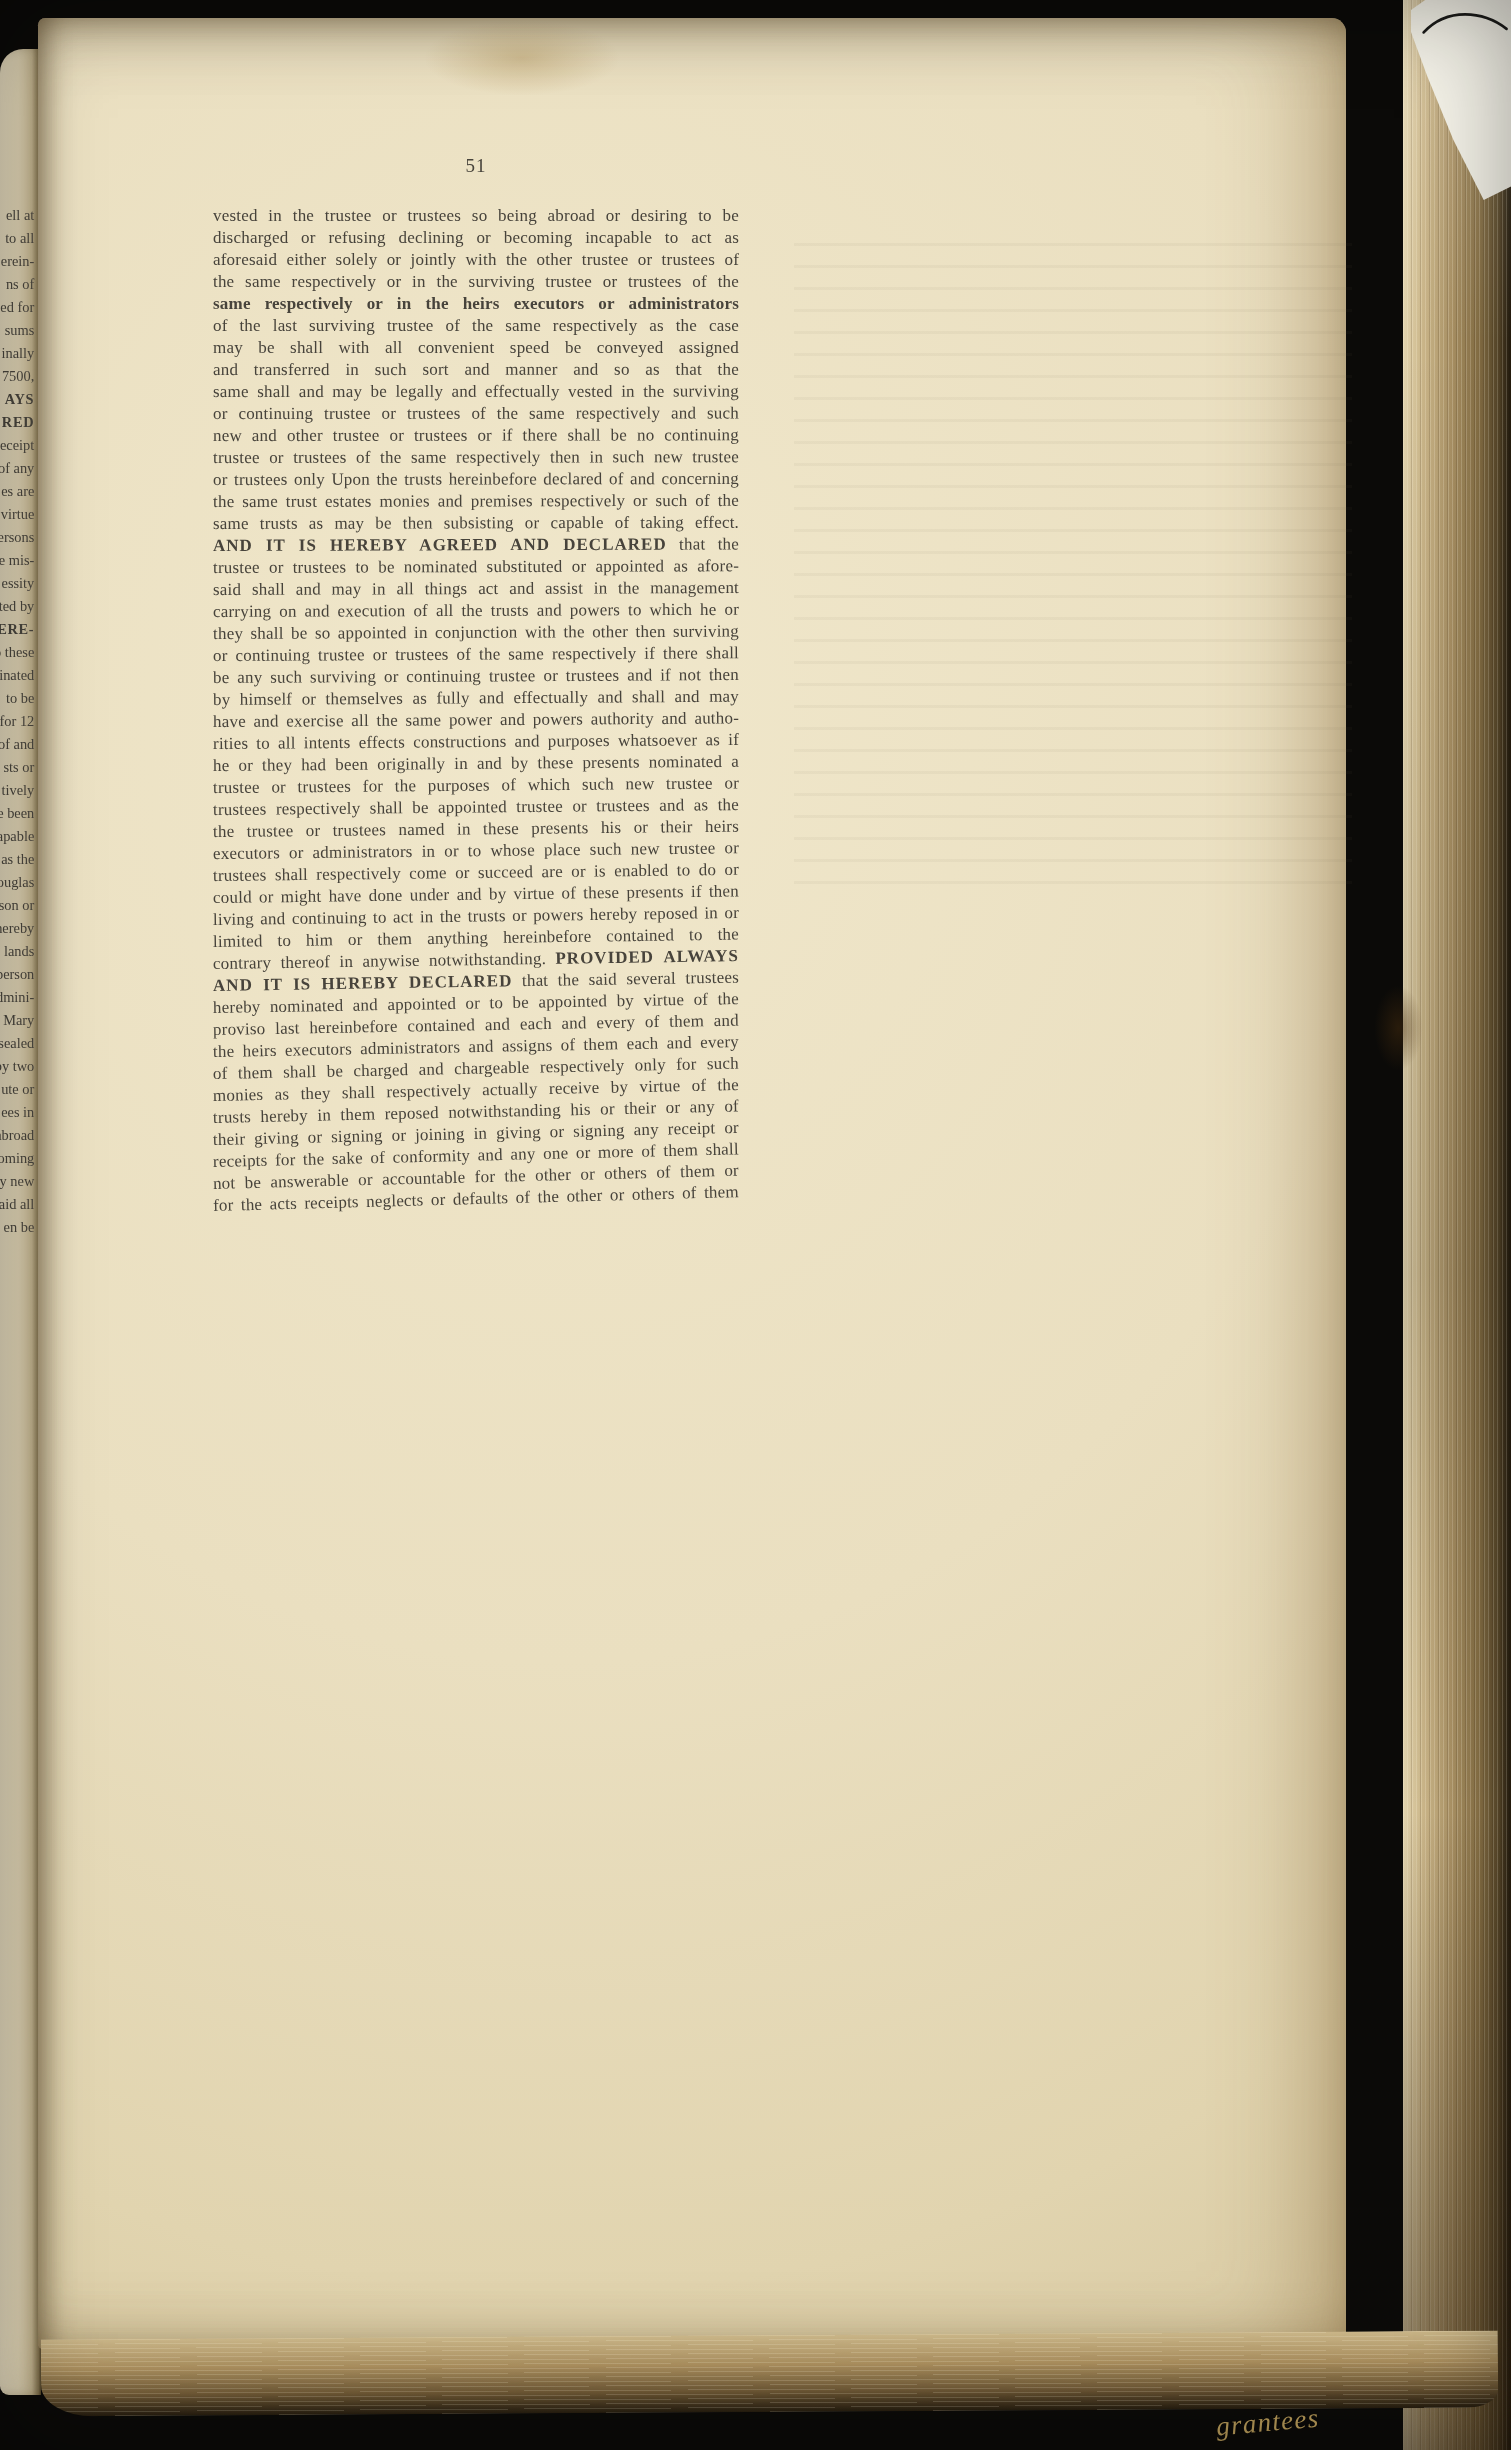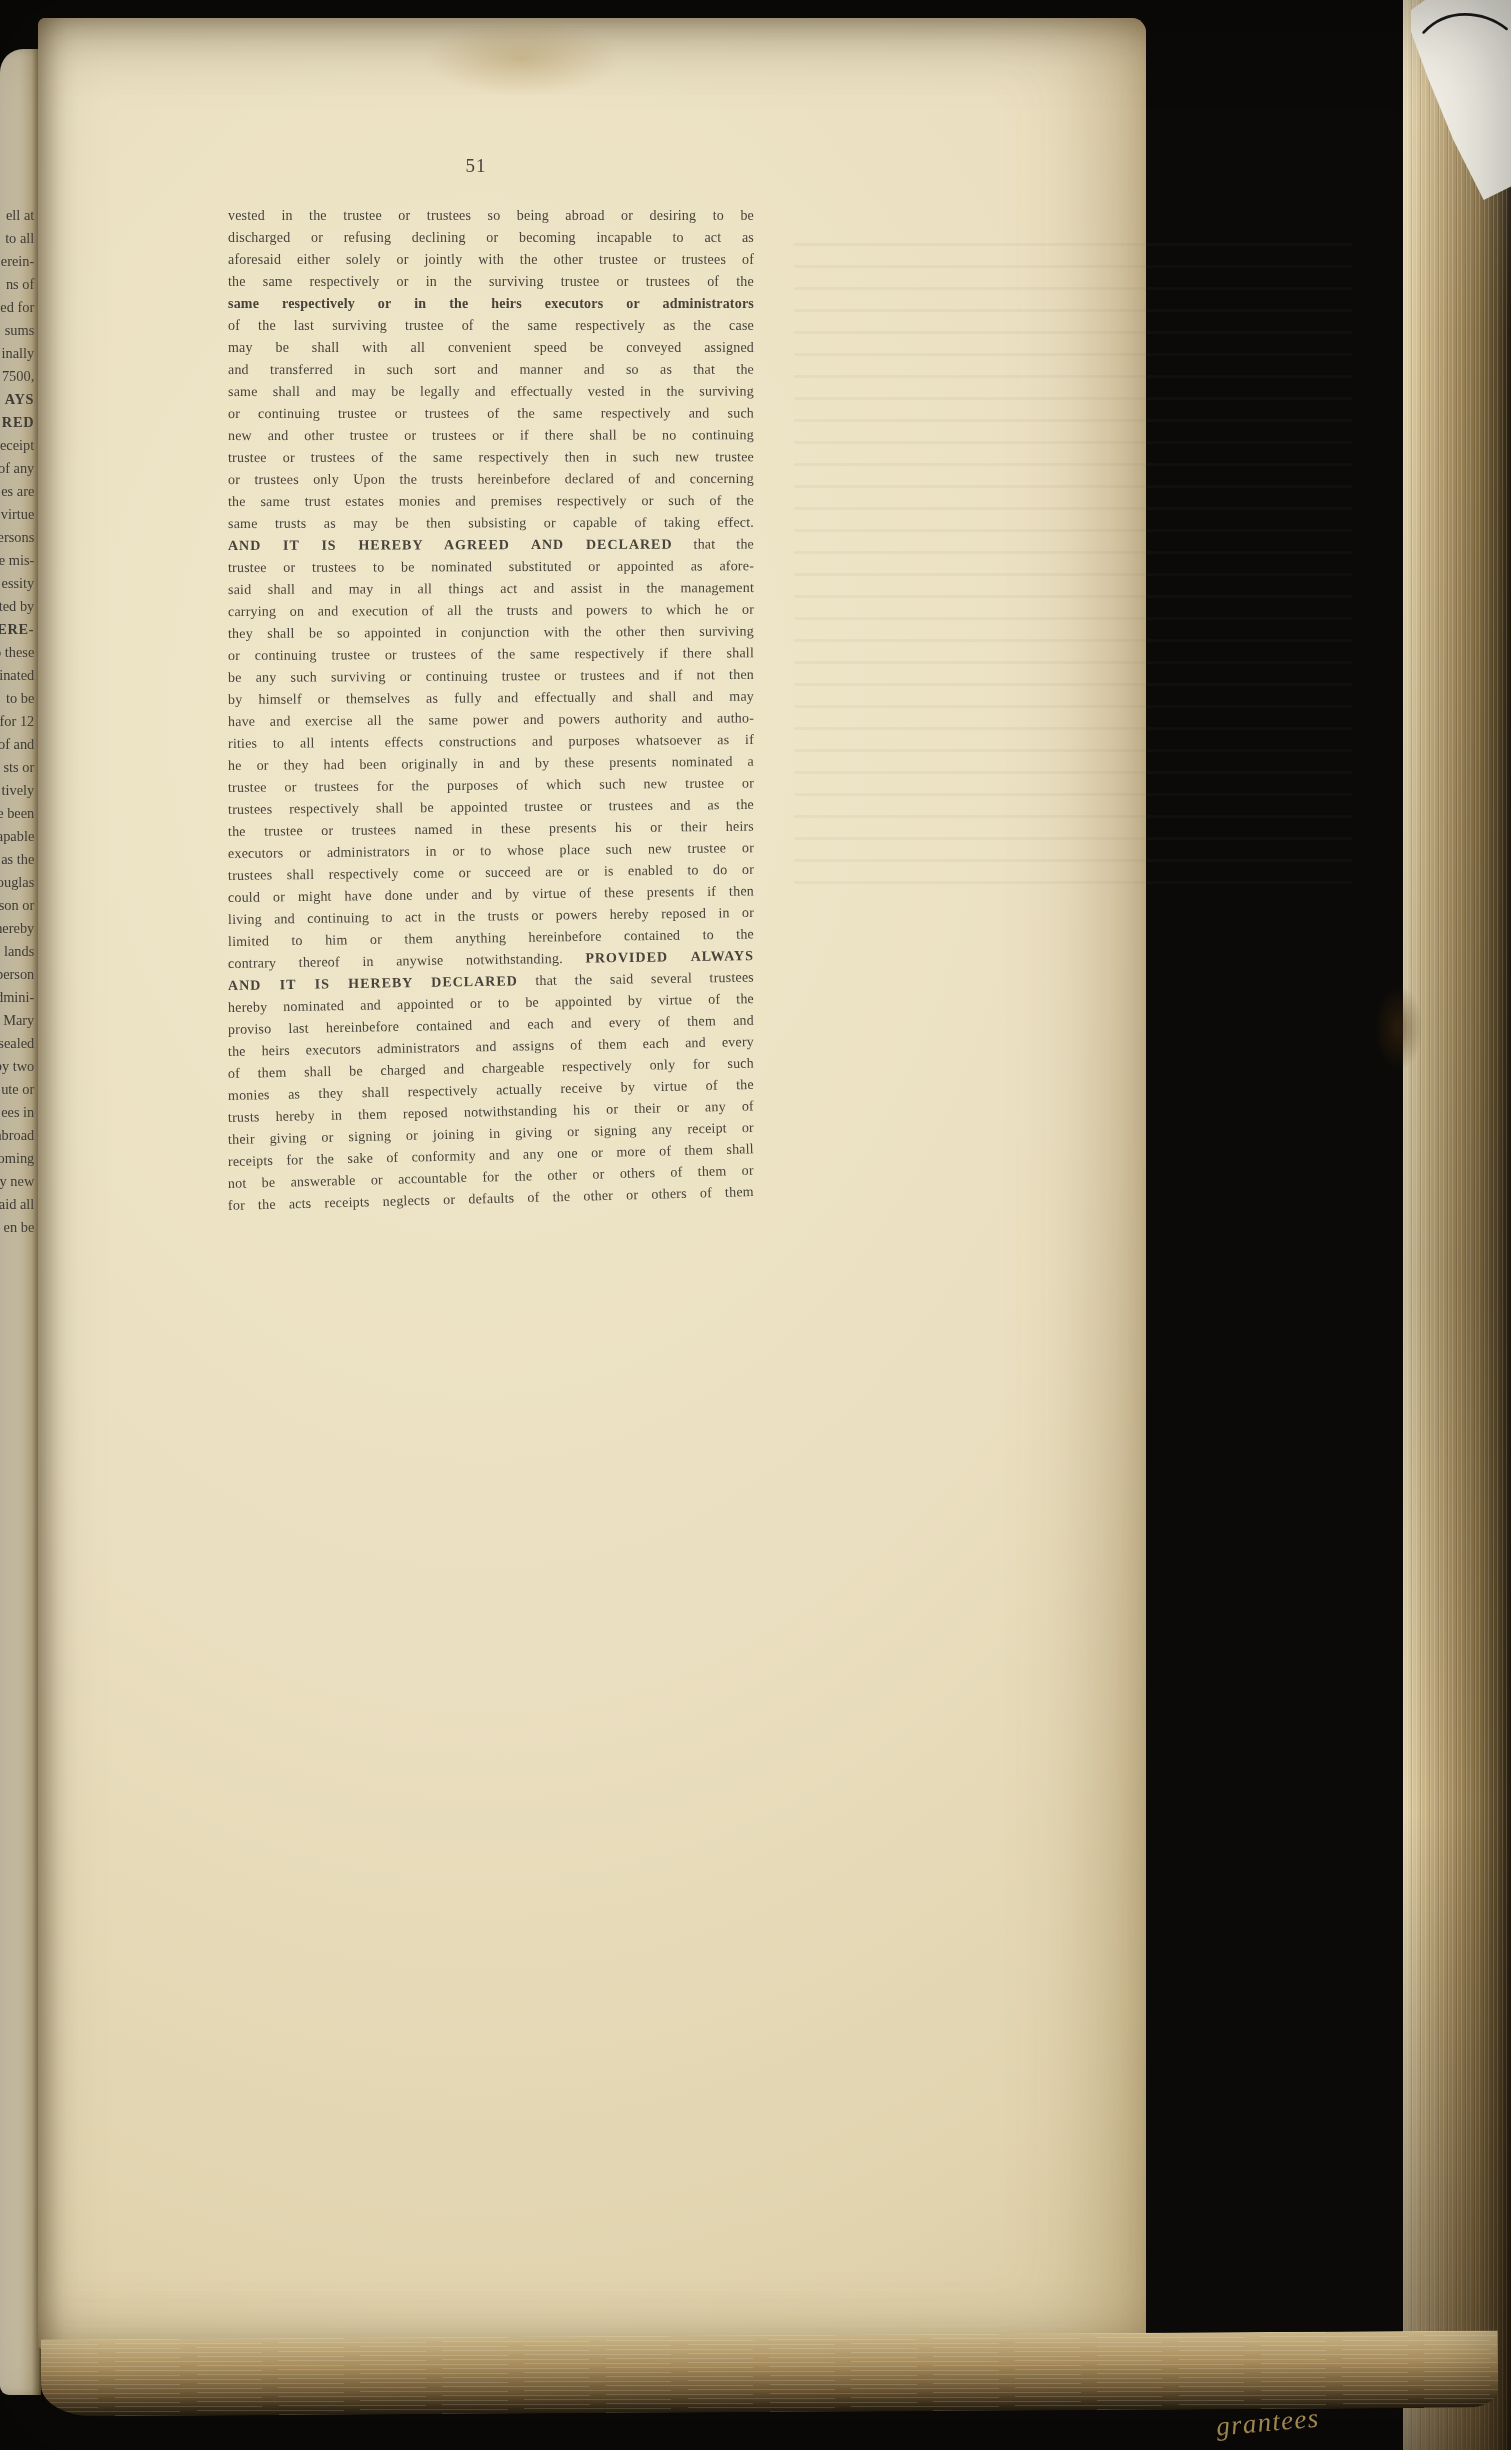--- a/index.html
+++ b/index.html
@@ -20,36 +20,36 @@
   .frag-col{
     position:absolute;left:0;top:155px;width:37px;height:1079px;
     display:flex;flex-direction:column;align-items:flex-end;
     overflow:hidden;
     color:#4a463e;font-size:14.4px;
   }
   .frag{white-space:nowrap;height:23px;line-height:23px;padding-right:2.7px;}
   .frag .b{font-weight:bold;letter-spacing:0.7px;}
   
   .page{
-    position:absolute;left:38px;top:18px;width:1108px;height:2331px;
+    position:absolute;left:38px;top:18px;width:1308px;height:2331px;
     background:radial-gradient(140% 90% at 40% 30%,#f0e7cb 0%,#eadfc0 45%,#e1d4af 75%,#d2c299 100%);
     border-radius:7.2px 14.4px 10.8px 5.4px;
     box-shadow:
       inset 18px 0 27px -10.8px rgba(80,60,30,.5),
       inset -63px 0 99px -31.5px rgba(125,92,45,.42),
       inset 0 23.4px 40px -20px rgba(95,75,38,.4),
       inset 0 -31px 54px -25px rgba(95,75,38,.35);
   }
   .page-number{
     position:absolute;left:175px;top:137px;width:526px;
     text-align:center;font-size:19px;letter-spacing:0.9px;color:#47433b;
   }
   .body-text{
     position:absolute;left:175px;top:187px;width:526px;
-    font-size:14px;color:#47433b;letter-spacing:0.2px;margin-left:15px;
+    font-size:17px;color:#47433b;letter-spacing:0.2px;
   }
   .text-line{
     text-align:justify;text-align-last:justify;
     height:22px;line-height:22px;overflow:hidden;
     transform-origin:left center;
   }
   .text-line .b{font-weight:bold;letter-spacing:1px;}
   .stain-top{
     position:absolute;left:385px;top:1.8px;width:198px;height:76px;
     background:radial-gradient(ellipse at center,rgba(172,140,78,.38) 0%,rgba(172,140,78,0) 70%);

